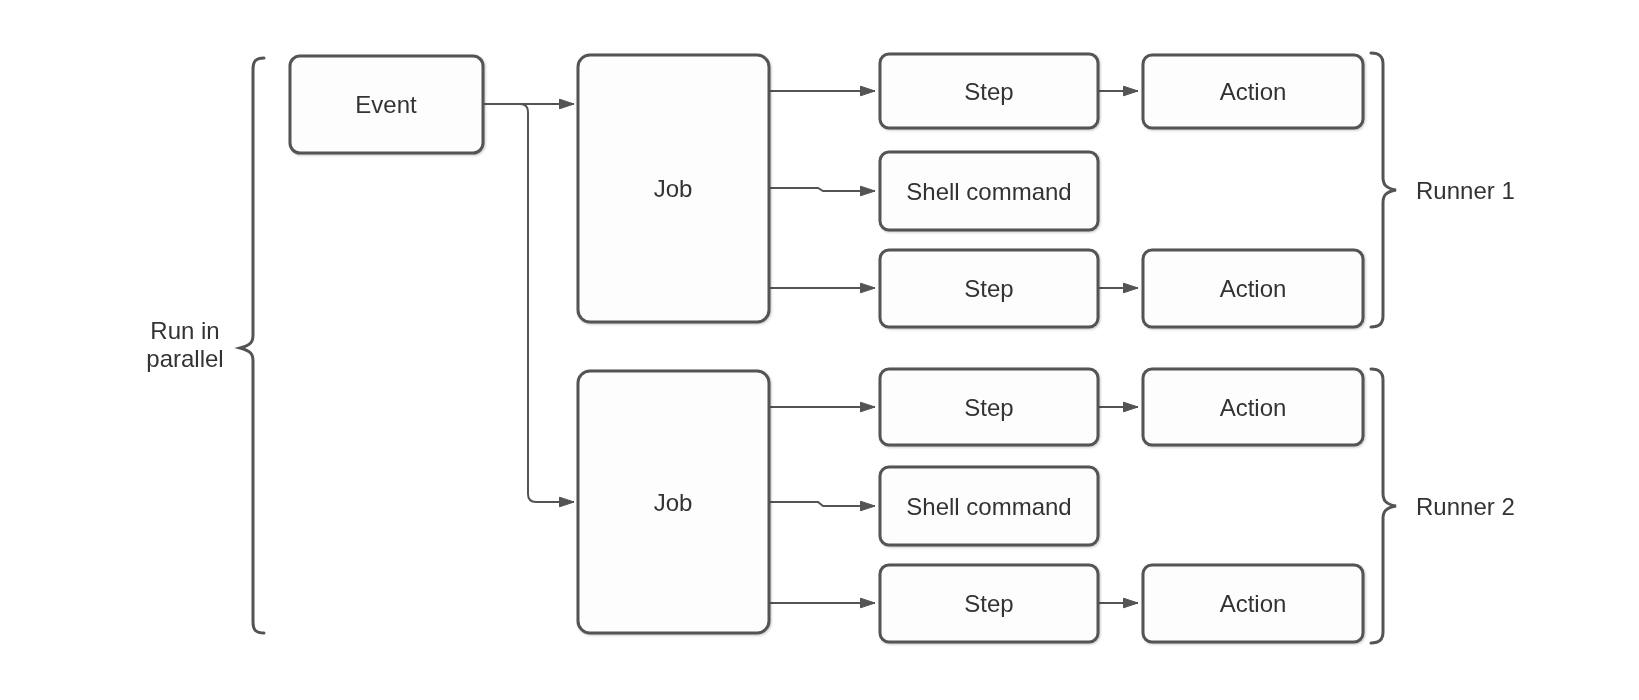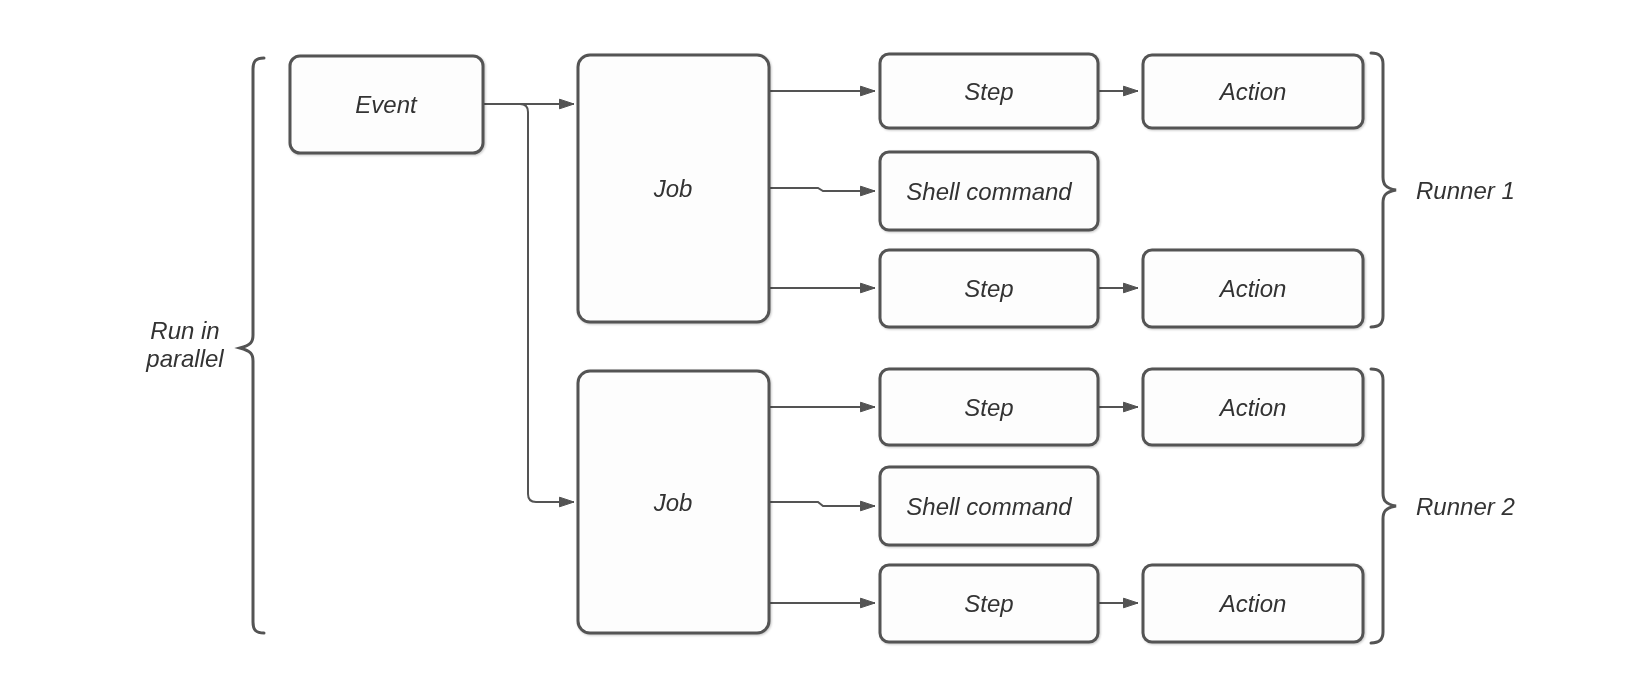--- a/index.html
+++ b/index.html
@@ -7,21 +7,20 @@
     padding: 0;
     background: #ffffff;
     font-family: "Liberation Sans", sans-serif;
   }
   .canvas {
     position: relative;
     width: 1639px;
     height: 700px;
     background: #ffffff;
     overflow: hidden;
-    font-style: italic;
   }
   svg { display: block; }
   .node-box {
     fill: #fdfdfd;
     stroke: #545454;
     stroke-width: 3px;
     filter: drop-shadow(1px 1px 1px rgba(0,0,0,0.22));
   }
   .node-label {
     fill: #333333;

